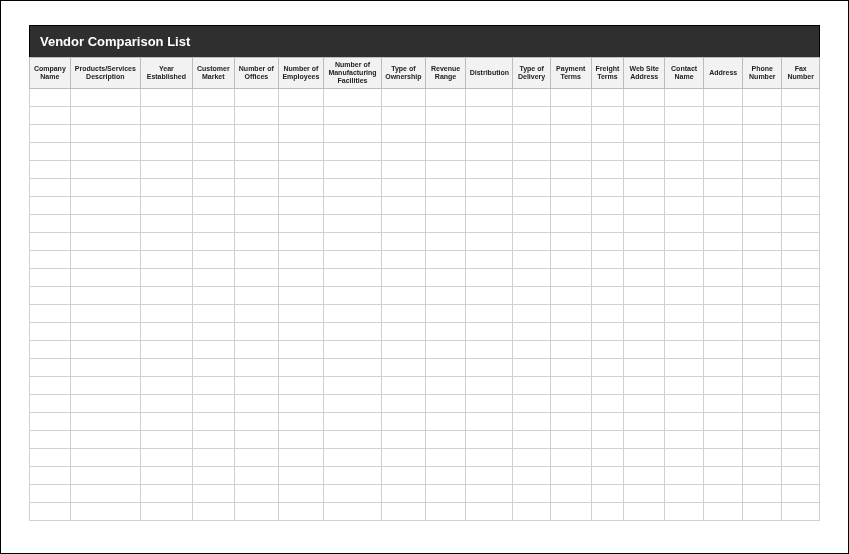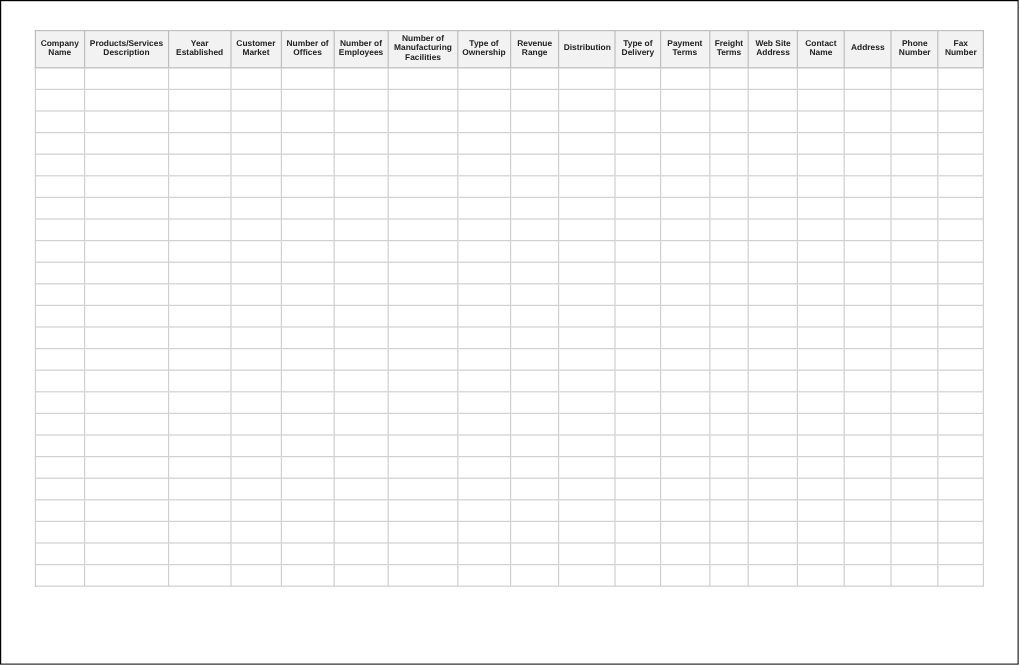--- a/index.html
+++ b/index.html
@@ -72,20 +72,21 @@
   col.c14 { width: 5.0%; }   
   col.c15 { width: 5.0%; }   
   col.c16 { width: 5.0%; }   
   col.c17 { width: 4.8%; }   
 </style>
 </head>
 <body>
 
 <div class="outer-frame">
   <div class="doc">
+    <div class="title-bar">Vendor Comparison List</div>
     <table class="grid">
       <colgroup>
         <col class="c0">
           <col class="c1">
           <col class="c2">
           <col class="c3">
           <col class="c4">
         <col class="c5">
           <col class="c6">
           <col class="c7">

